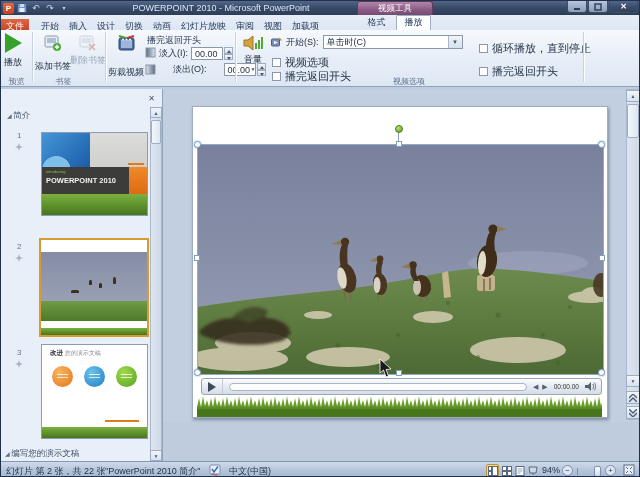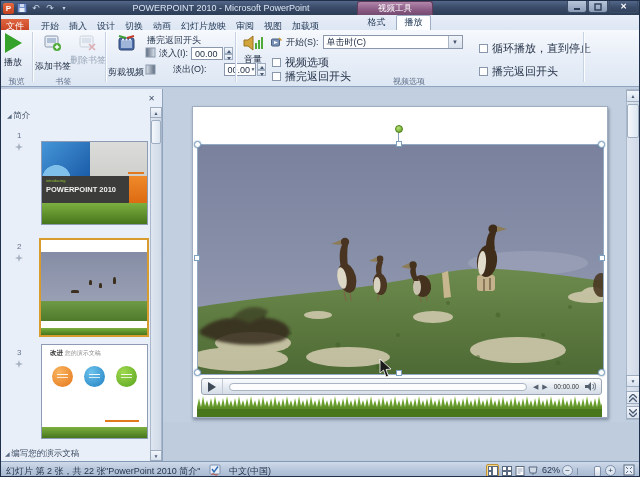--- a/index.html
+++ b/index.html
@@ -296,21 +296,21 @@
 
     <div class="abs sechdr" style="left:6px;top:21px">
       <span style="font-size:6px;color:#5a6a80">◢ </span>
       <span>简介</span>
     </div>
 
     <span class="abs snum" style="left:16px;top:42px">1</span>
     <svg class="abs sstar" style="left:14px;top:54px" width="8" height="8" viewBox="0 0 8 8">
       <path d="M4,0 L5,3 L8,4 L5,5 L4,8 L3,5 L0,4 L3,3 Z" fill="#8a97ab"></path>
       </svg>
-    <div class="abs thumb" style="left:40px;top:52px;width:107px;height:84px">
+    <div class="abs thumb" style="left:40px;top:43px;width:107px;height:84px">
       <div class="s1top">
         <div class="s1blue"></div>
         <div class="s1gray">
             <i></i>
           </div>
       </div>
       <div class="s1mid">
         <span class="s1kick">introducing</span>
         <span class="s1title">POWERPOINT 2010</span>
         <span class="s1orange"></span>
@@ -555,21 +555,21 @@
         <rect x="1" y="0.5" width="8" height="9" fill="#fff" stroke="#5a6a80"></rect>
         <path d="M2.5,3 h5 M2.5,5 h5 M2.5,7 h3" stroke="#7e90aa" stroke-width="0.8"></path>
         </svg>
     </span>
     <span class="abs viewbtn" style="left:525px;top:2px">
       <svg width="10" height="10" viewBox="0 0 10 10">
         <polygon points="1,1 9,1 8,7 2,7" fill="#cfd9e6" stroke="#5a6a80"></polygon>
         <rect x="4.5" y="7" width="1" height="2" fill="#5a6a80"></rect>
         </svg>
     </span>
-    <span class="abs" style="left:541px;top:3px">62%</span>
+    <span class="abs" style="left:541px;top:3px">94%</span>
     <span class="abs ctr" style="left:561px;top:3px;width:11px;height:11px;border:1px solid #7e90aa;border-radius:50%;font-size:8px;background:#dde6f1;box-sizing:border-box">−</span>
     <span class="abs ztrack" style="left:576px;top:8px">
       <span class="znotch"></span><span class="zthumb"></span>
     </span>
     <span class="abs ctr" style="left:604px;top:3px;width:11px;height:11px;border:1px solid #7e90aa;border-radius:50%;font-size:8px;background:#dde6f1;box-sizing:border-box">+</span>
     <span class="abs" style="left:622px;top:2px">
       <svg width="12" height="12" viewBox="0 0 12 12">
         <rect x="1" y="1" width="10" height="10" fill="#e8eef7" stroke="#5a6a80"></rect>
         <path d="M3,3 L5,5 M9,3 L7,5 M3,9 L5,7 M9,9 L7,7" stroke="#5a6a80" stroke-width="1"></path>
         </svg>

